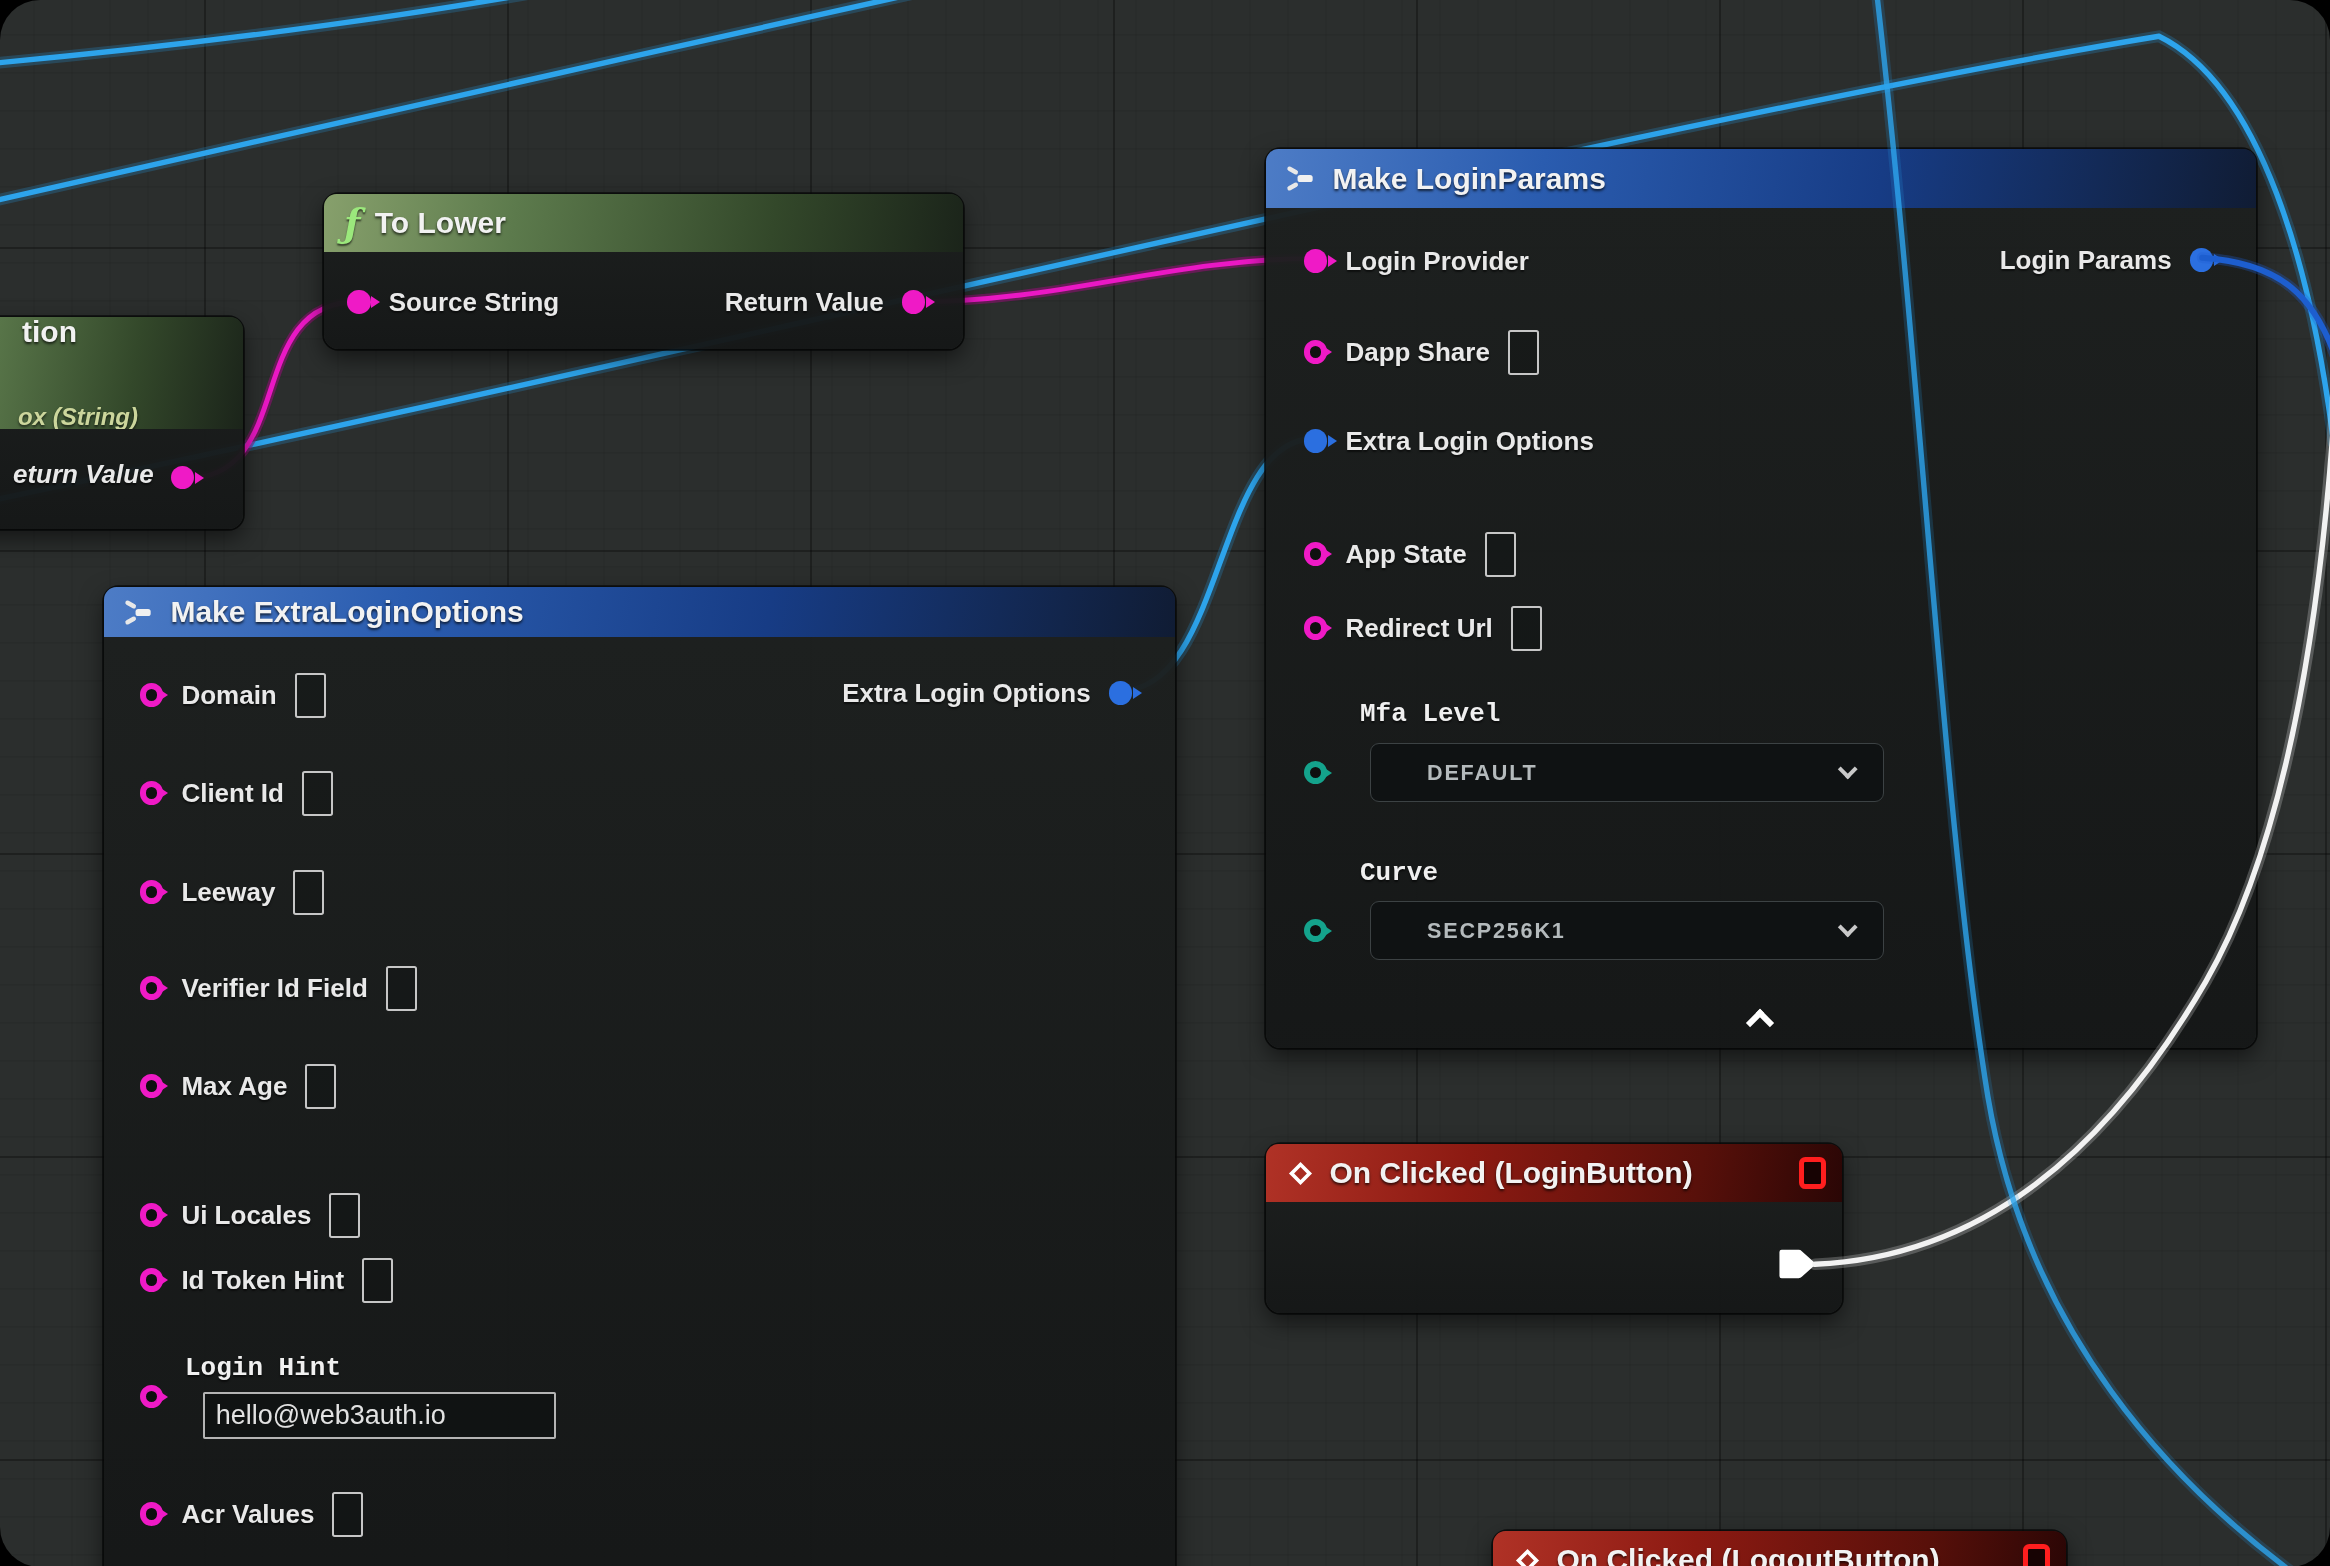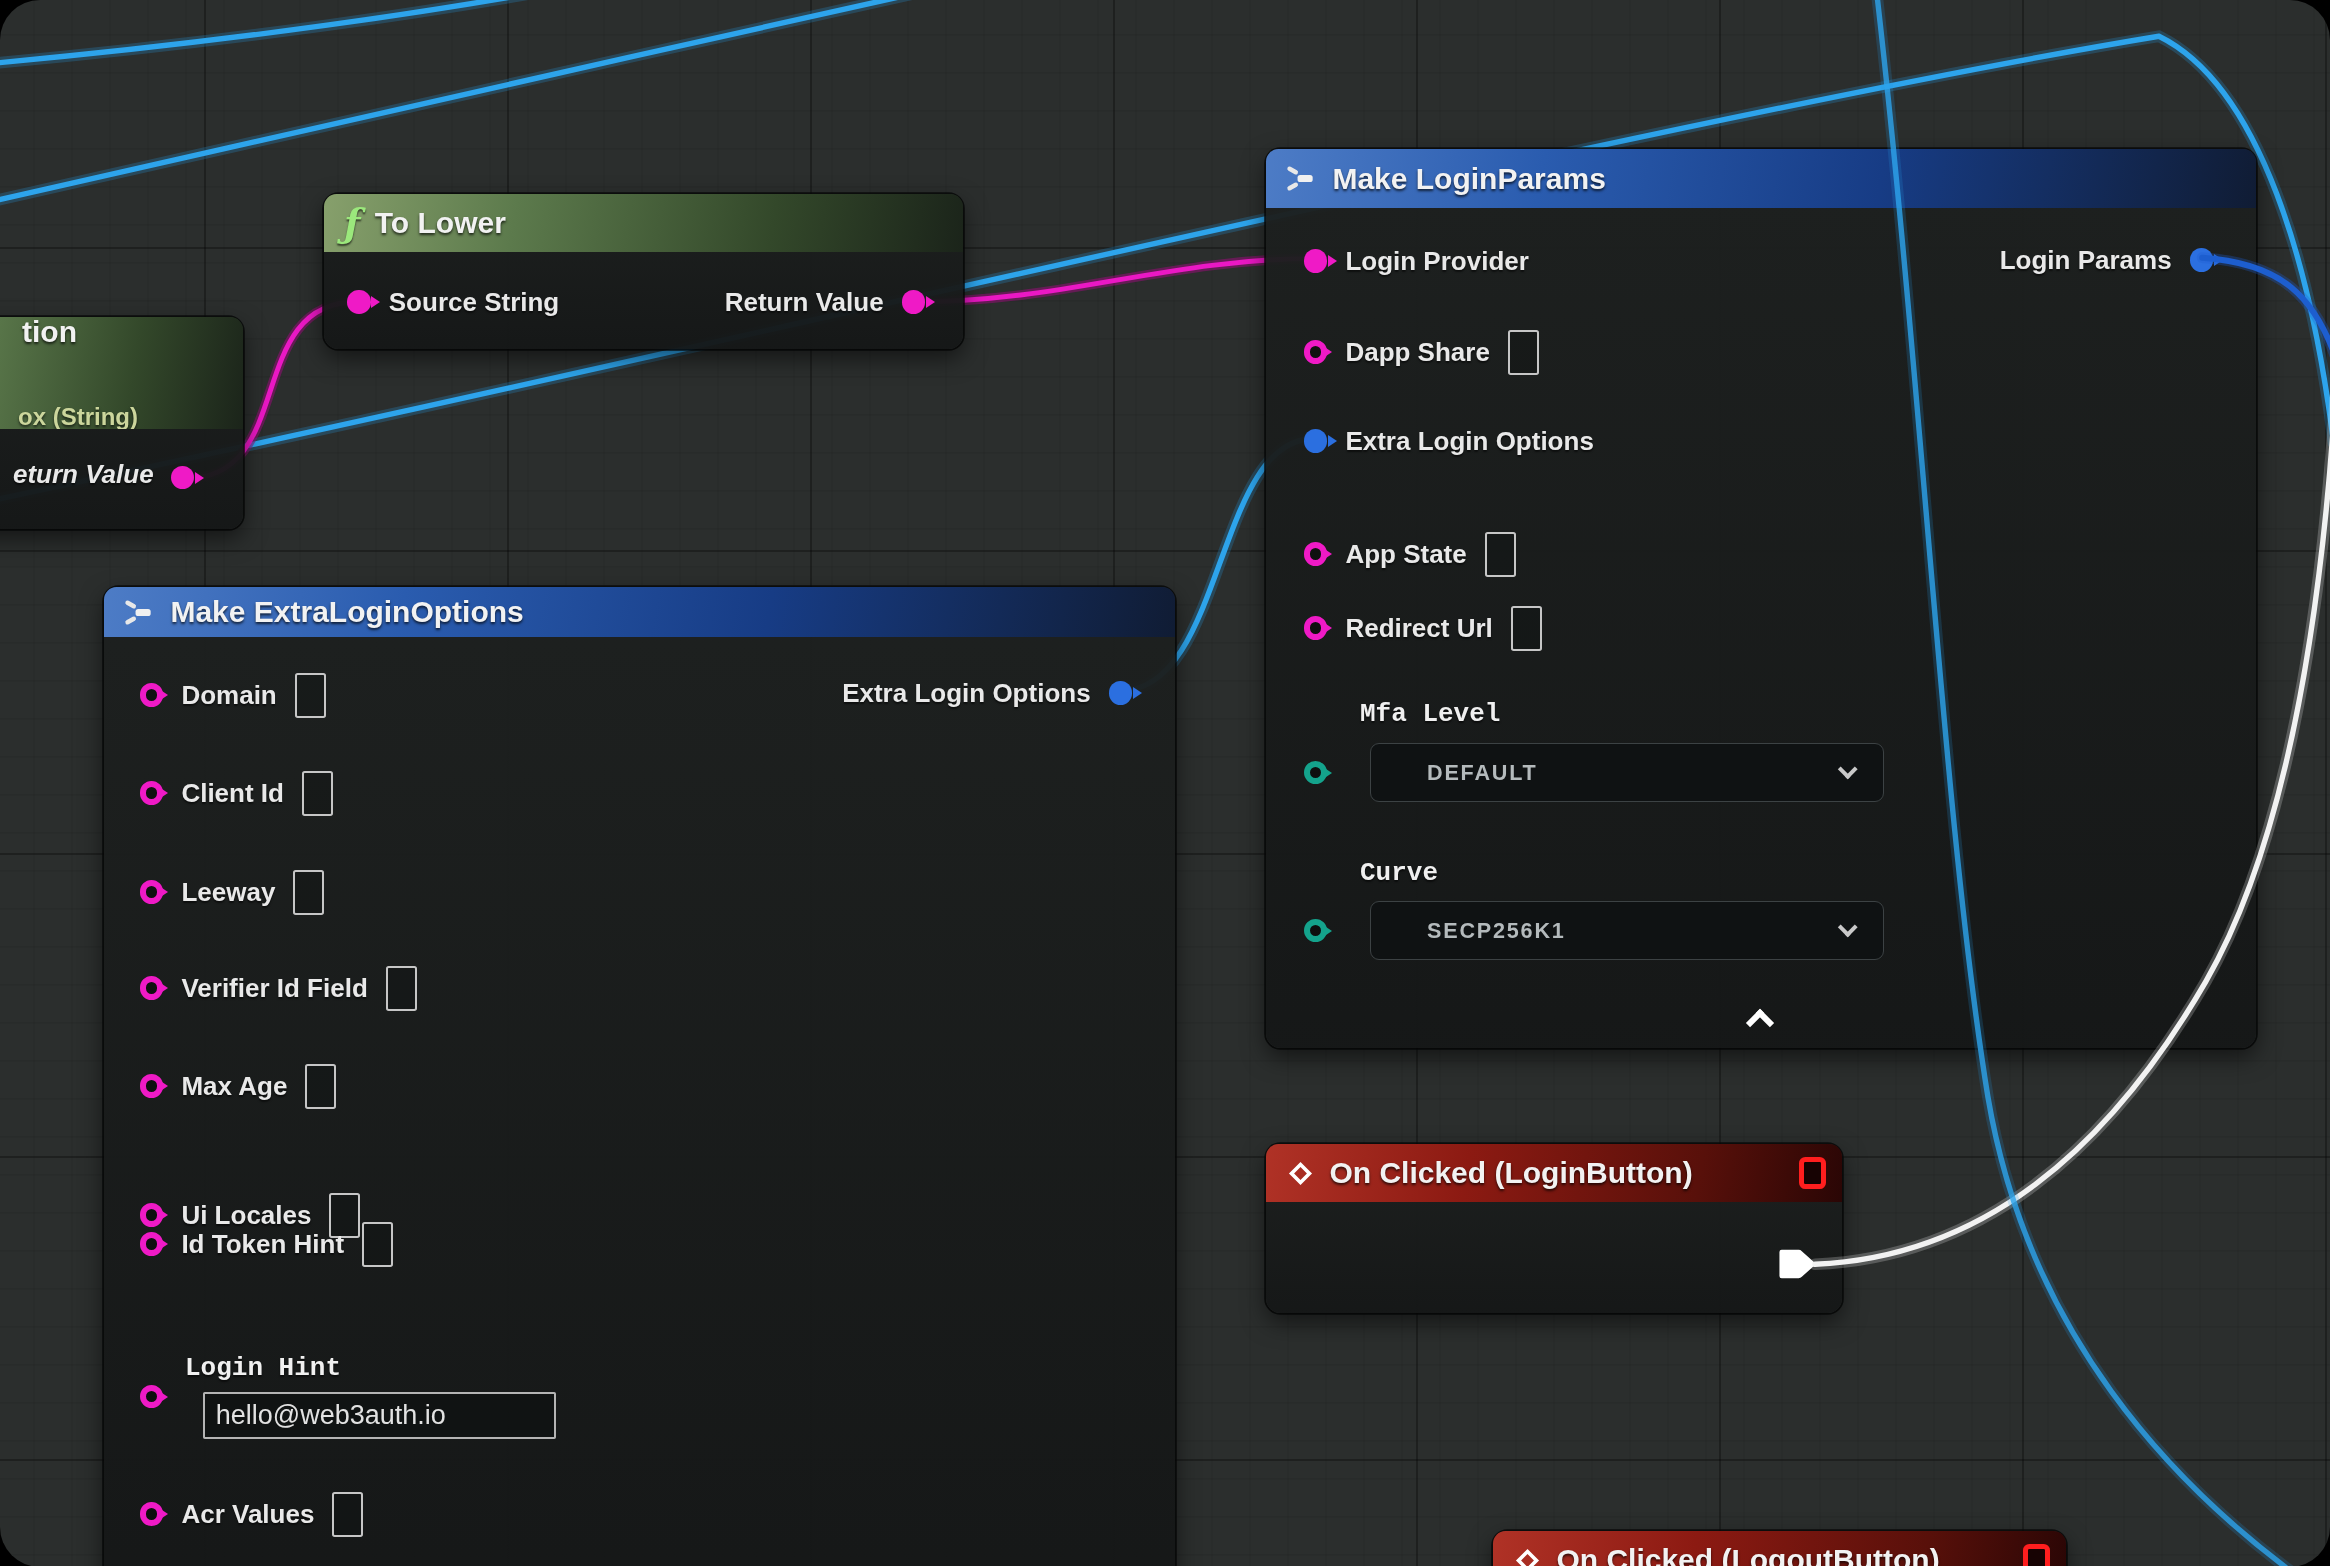--- a/index.html
+++ b/index.html
@@ -39,21 +39,21 @@
     gap:14.4px;padding-left:20px;border-radius:12.6px 12.6px 0 0;overflow:hidden;
   }
   .hdr-blue{background:linear-gradient(100deg,#4d7cc6 0%,#2a5caf 28%,#173c85 62%,#101c34 100%);}
   .hdr-green{background:linear-gradient(100deg,#87a06c 0%,#5c7a4c 30%,#33482a 70%,#1b241a 100%);}
   .hdr-red{background:linear-gradient(100deg,#b03226 0%,#8c1a12 35%,#58100a 75%,#2a0605 100%);}
   .ntitle{
     color:#f2f2f2;font-size:30px;font-weight:bold;
     text-shadow:0 1.8px 2.7px rgba(0,0,0,0.7);white-space:nowrap;
   }
   .nsub{
-    color:#ccd69c;font-size:24px;font-weight:bold;
+    color:#ccd69c;font-size:24px;font-weight:bold;font-style:italic;
     text-shadow:0 1.8px 2.7px rgba(0,0,0,0.6);white-space:nowrap;margin-top:48px;
   }
   .fn-icon{color:#9be87c;font-size:38px;font-weight:bold;font-style:italic;
     font-family:"DejaVu Serif",serif;line-height:1;text-shadow:0 1.8px 1.8px rgba(0,0,0,0.6);}
   .prow{position:absolute;display:flex;align-items:center;gap:18px;height:40px;}
   .plabel{
     color:#e9e9e9;font-size:26px;font-weight:bold;white-space:nowrap;
     text-shadow:0 1.8px 1.8px rgba(0,0,0,0.55);
   }
   .pin{--c:#ef1ac6;position:relative;flex:none;width:23.4px;height:23.4px;border-radius:50%;}
@@ -175,21 +175,21 @@
     <div class="prow" style="left:36px;top:479px;">
       <span class="pin hollow magenta"></span>
       <span class="plabel">Max Age</span>
       <span class="vbox"></span>
     </div>
     <div class="prow" style="left:36px;top:608px;">
       <span class="pin hollow magenta"></span>
       <span class="plabel">Ui Locales</span>
       <span class="vbox"></span>
     </div>
-    <div class="prow" style="left:36px;top:637px;">
+    <div class="prow" style="left:36px;top:673px;">
       <span class="pin hollow magenta"></span>
       <span class="plabel">Id Token Hint</span>
       <span class="vbox"></span>
     </div>
 
     <span class="sublabel" style="left:81px;top:766px;">Login Hint</span>
     <span class="pin hollow magenta" style="position:absolute;left:36px;top:798px;"></span>
     <input class="tinput" style="position: absolute; left: 99px; top: 805px;" value="hello@web3auth.io">
 
     <div class="prow" style="left:36px;top:907px;">

